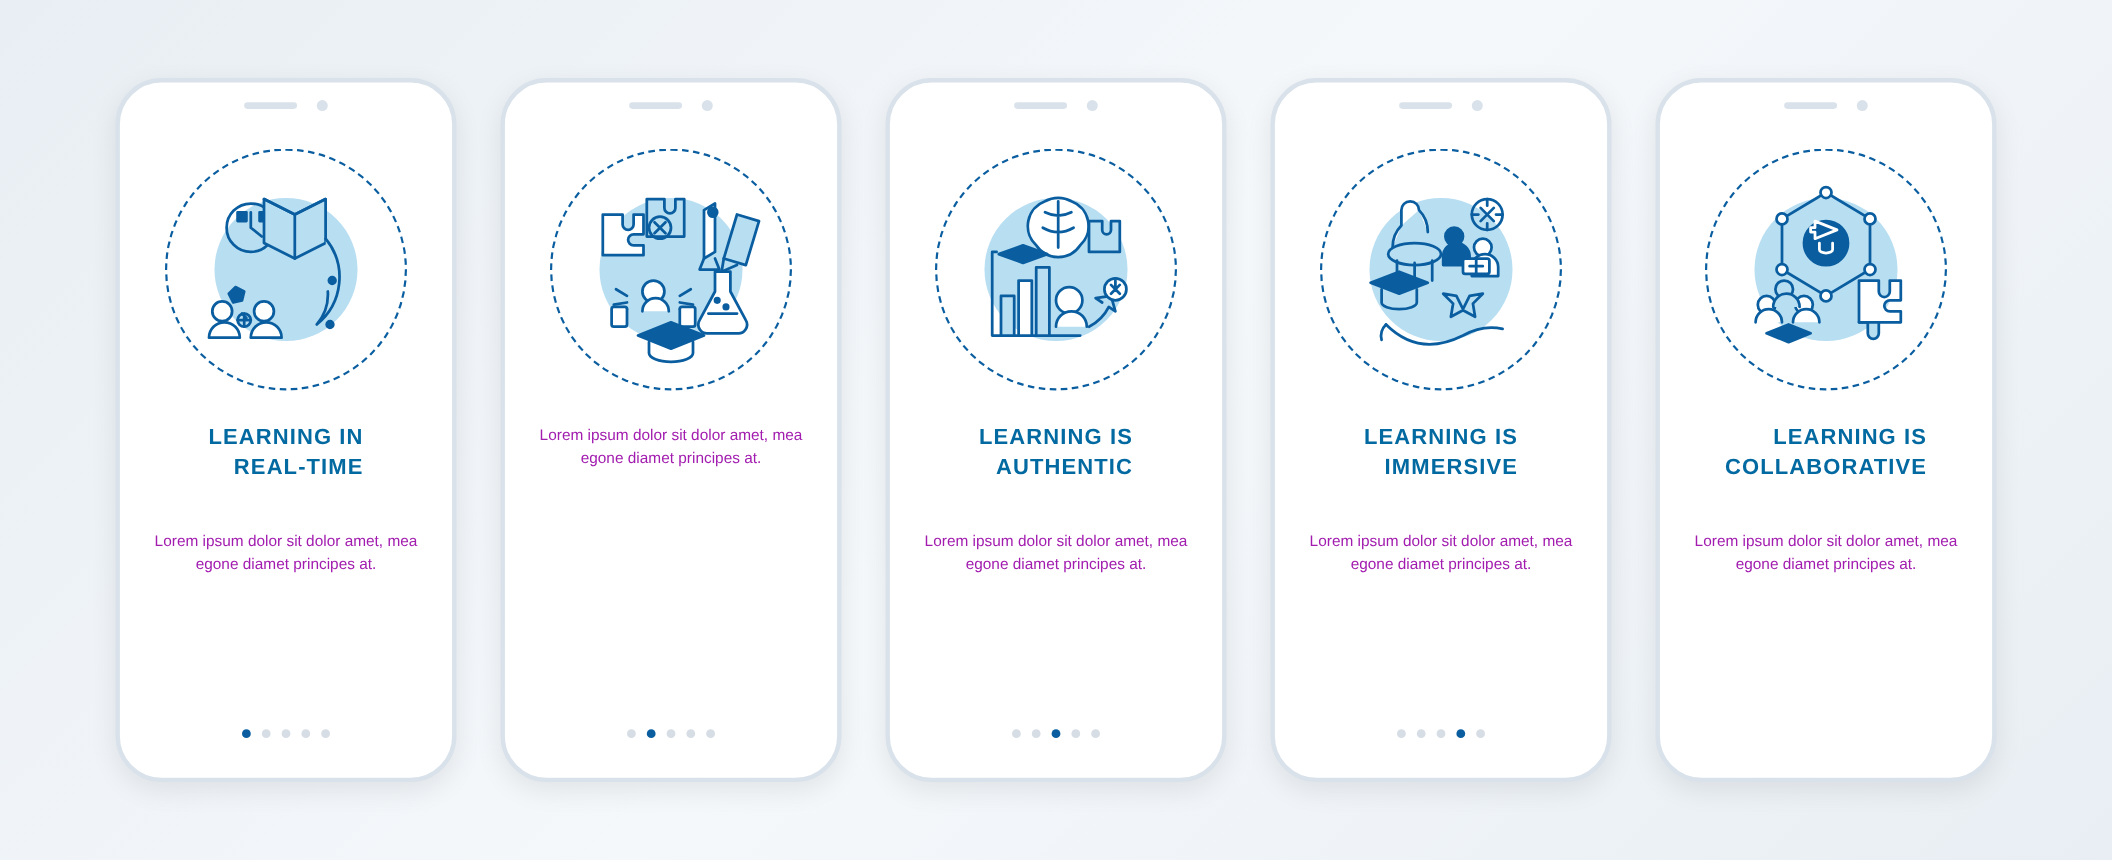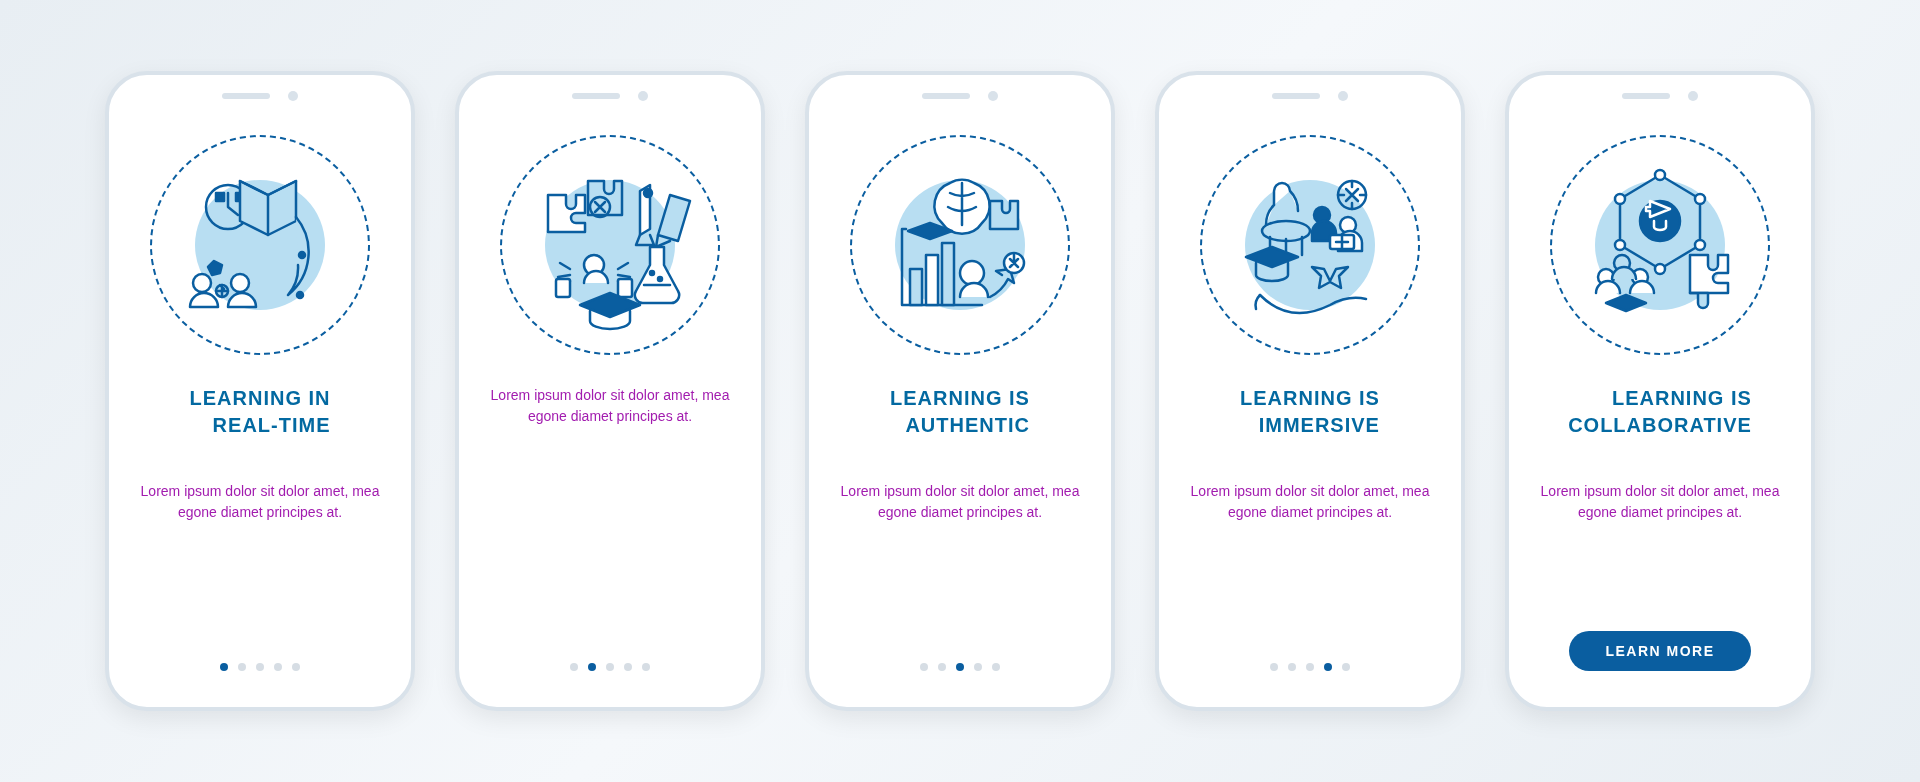--- a/index.html
+++ b/index.html
@@ -318,14 +318,13 @@
         <path d="M62 144 a12 12 0 0 1 24 0" fill="#b8def2"></path>
         <path d="M56 168 l20 -8 l20 8 l-20 8z" fill="#0a5ea0"></path>
         <path d="M140 120 h18 v10 a5 5 0 0 0 10 0 v-10 h10 v18 h-10 a5 5 0 0 0 0 10 h10 v10 h-38z" fill="#fff"></path>
         <path d="M140 158 h18 v10 a5 5 0 0 1 -10 0 v-10" fill="#b8def2"></path>
       </g>
     </svg>
   </div>
   <h2 class="title">LEARNING IS
 COLLABORATIVE</h2>
   <p class="description">Lorem ipsum dolor sit dolor amet, mea egone diamet principes at.</p>
-  <button class="cta-button">LEARN MORE</button>
 </div>
 
 </body></html>

